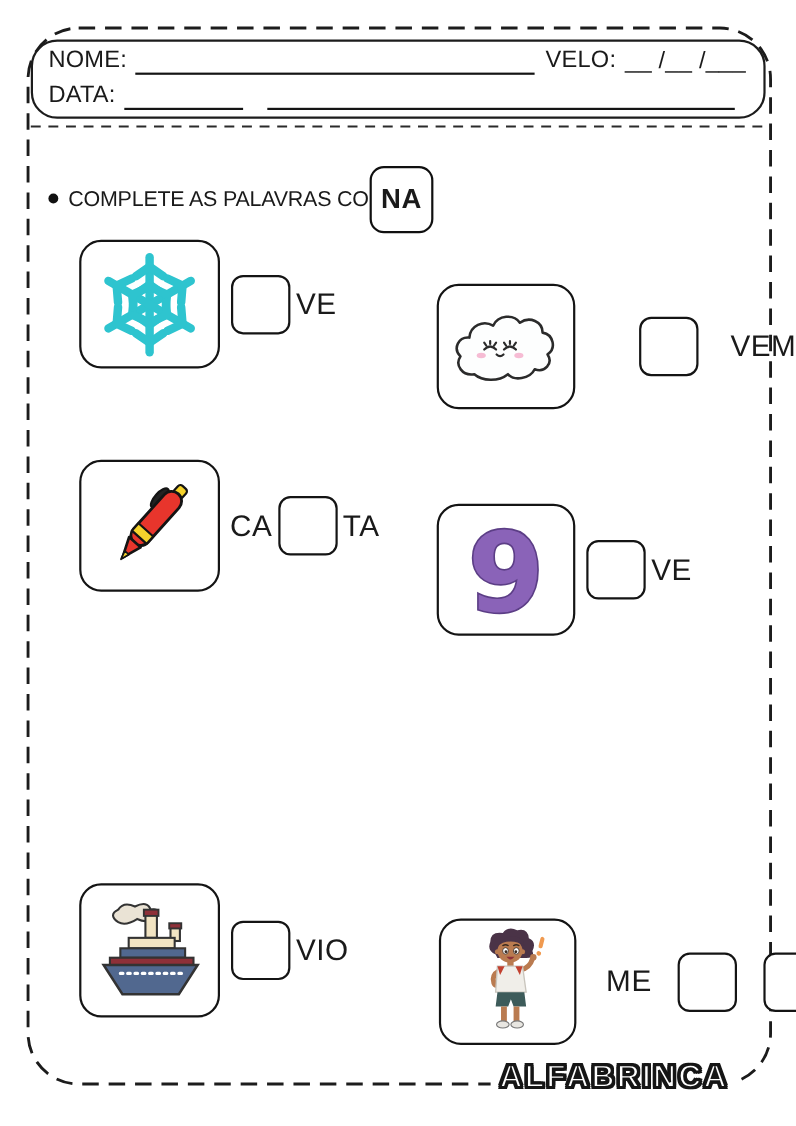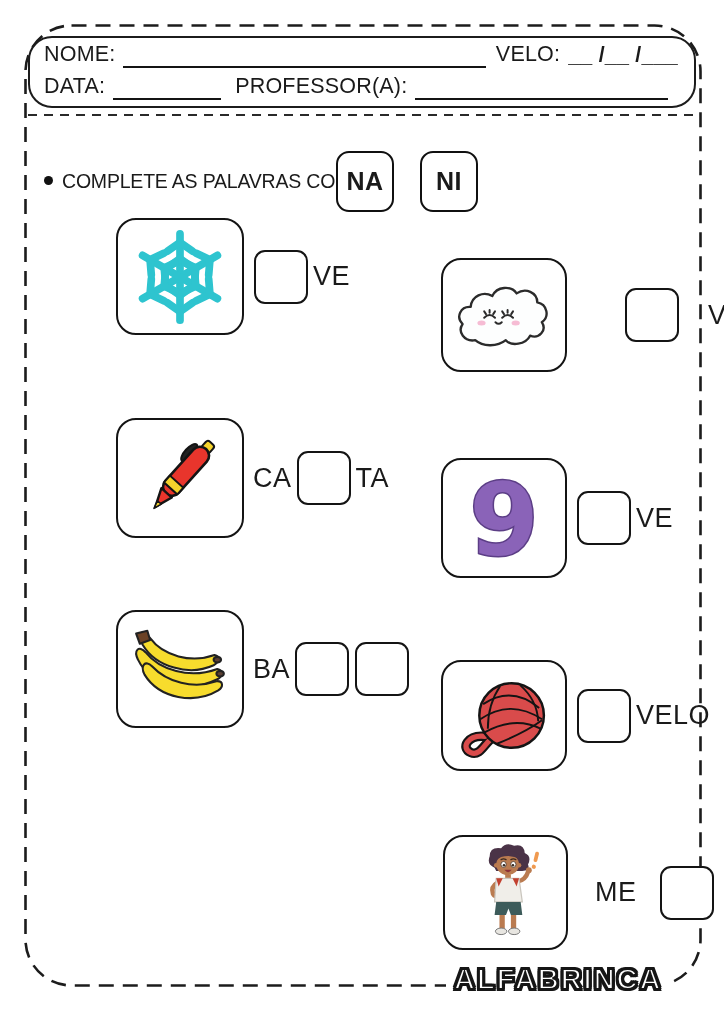--- a/index.html
+++ b/index.html
@@ -13,32 +13,32 @@
     position:absolute;left:28px;top:36px;width:668px;height:72px;z-index:2;
     border:2.4px solid #1c1c1c;border-radius:24px;background:#fff;
     box-sizing:border-box;display:flex;flex-direction:column;justify-content:center;
     padding:4px 16px 6px 14px;gap:6px;
   }
   .hrow{display:flex;align-items:flex-end;font-size:21.5px;font-weight:500;letter-spacing:.2px;}
   .hlabel{white-space:nowrap;padding-bottom:1px;}
   .fline{border-bottom:2.2px solid #141414;height:20px;}
   .grow{flex:1 1 auto;margin:0 10px 0 8px;}
   .turma-line{width:108px;margin:0 14px 0 8px;}
-  .data-val{white-space:nowrap;margin-left:8px;font-weight:700;}
+  .data-val{white-space:nowrap;margin-left:8px;font-weight:400;}
   
   .bullet{position:absolute;left:44px;top:176px;width:9px;height:9px;border-radius:50%;background:#111;z-index:2;}
   .instruction{position:absolute;left:62px;top:170px;z-index:2;font-size:19.5px;font-weight:500;letter-spacing:-0.2px;}
   .syll-row{position:absolute;left:336px;top:151px;display:flex;gap:26px;z-index:2;text-align:right;}
   .syll{
     width:58px;height:61px;border:2.6px solid #101010;border-radius:13px;background:#fff;
     box-sizing:border-box;display:flex;align-items:center;justify-content:center;
     font-size:25px;font-weight:700;letter-spacing:.5px;
   }
   
-  .item{position:absolute;display:flex;align-items:center;z-index:2;margin-left:44px;}
+  .item{position:absolute;display:flex;align-items:center;z-index:2;}
   .imgbox{
     border:2.6px solid #141414;border-radius:20px;background:#fff;box-sizing:border-box;
     display:flex;align-items:center;justify-content:center;margin-right:7px;flex:0 0 auto;
   }
   .blank{
     width:54px;height:54px;border:2.6px solid #141414;border-radius:11px;background:#fff;
     box-sizing:border-box;margin:0 3px;flex:0 0 auto;
   }
   .word{font-size:27px;font-weight:500;letter-spacing:.5px;margin:0 2px;white-space:nowrap;}
   .word:empty{margin:0;}
@@ -64,30 +64,28 @@
   <div class="header-box">
     <div class="hrow">
       <span class="hlabel">NOME:</span>
       <span class="fline grow"></span>
       <span class="hlabel">VELO:</span>
       <span class="data-val">__ /__ /___</span>
     </div>
     <div class="hrow">
       <span class="hlabel">DATA:</span>
       <span class="fline turma-line"></span>
-      <span class="hlabel">PROFESSOR(A):</span>
       <span class="fline grow"></span>
     </div>
   </div>
 
   <span class="bullet"></span>
   <div class="instruction">COMPLETE AS PALAVRAS COM</div>
   <div class="syll-row">
     <div class="syll">NA</div>
-    <div class="syll">NI</div>
   </div>
 
   <div class="item" style="left:72px;top:218px;">
     <div class="imgbox" style="width:128px;height:117px;">
       <svg width="96" height="96" viewBox="0 0 100 100">
         <g fill="none" stroke-width="8" stroke-linecap="round" stroke="#2EC4CF">
           <g id="sf">
             <line x1="50" y1="5" x2="50" y2="95"></line>
             <path d="M37 23 L50 14 L63 23"></path>
             <path d="M37 77 L50 86 L63 77"></path>
@@ -150,60 +148,41 @@
     <div class="imgbox" style="width:126px;height:120px;">
       <svg width="100" height="110" viewBox="0 0 100 110">
         <text x="50" y="92" text-anchor="middle" font-family="DejaVu Sans, sans-serif" font-weight="bold" font-size="100" stroke="#5C3E86" stroke-width="3" paint-order="stroke" fill="#8A63B8">9</text>
       </svg>
     </div>
     <span class="word"></span>
     <div class="blank"></div>
     <span class="word">VE</span>
   </div>
 
-  <div class="item" style="left:72px;top:610px;">
-    <div class="imgbox" style="width:128px;height:118px;">
-      <svg width="112" height="96" viewBox="0 0 120 100">
-        <g stroke="#222" stroke-width="2.2" stroke-linejoin="round" fill="#F7DC2D">
-          <path d="M20 24 C34 48 70 58 96 46 C102 43 103 36 97 35 C72 44 42 36 28 17 C21 9 15 14 20 24 Z"></path>
-          <path d="M15 40 C28 67 68 77 100 61 C106 58 106 51 100 50 C70 61 38 51 23 32 C16 24 10 30 15 40 Z"></path>
-          <path d="M22 56 C38 82 76 88 101 73 C107 69 106 63 100 63 C74 72 46 64 30 47 C23 40 17 46 22 56 Z"></path>
-          <polygon points="13,12 25,9 28,19 17,23" fill="#6B4226"></polygon>
-          <ellipse cx="100" cy="40" rx="4" ry="3" fill="#5C4033"></ellipse>
-          <ellipse cx="103" cy="55" rx="4" ry="3" fill="#5C4033"></ellipse>
-        </g>
-      </svg>
-    </div>
-    <span class="word">BA</span>
-    <div class="blank"></div>
-    <div class="blank"></div>
-    <span class="word"></span>
-  </div>
-
-  <div class="item" style="left:397px;top:660px;">
-    <div class="imgbox" style="width:126px;height:111px;">
-      <svg width="100" height="95" viewBox="0 0 100 100">
-        <path d="M30 72 C12 70 4 84 15 89 C24 93 29 81 35 76" fill="none" stroke="#141414" stroke-width="10" stroke-linecap="round"></path>
-        <path d="M30 72 C12 70 4 84 15 89 C24 93 29 81 35 76" fill="none" stroke="#D94B4B" stroke-width="5.5" stroke-linecap="round"></path>
-        <circle cx="58" cy="50" r="34" stroke="#141414" stroke-width="2.6" fill="#D94B4B"></circle>
-        <g fill="none" stroke="#141414" stroke-width="2">
-          <path d="M28 38 Q58 18 87 42"></path>
-          <path d="M25 54 Q57 32 90 54"></path>
-          <path d="M29 68 Q61 50 89 64"></path>
-          <path d="M42 80 Q72 68 90 55"></path>
-          <path d="M67 18 Q85 34 86 56"></path>
-          <path d="M46 19 Q33 38 33 64"></path>
-        </g>
-      </svg>
-    </div>
-    <span class="word"></span>
-    <div class="blank"></div>
-    <span class="word">VELO</span>
-  </div>
-
+
+
+  <div class="item" style="left:72px;top:803px;">
+    <div class="imgbox" style="width:128px;height:122px;">
+      <svg width="114" height="98" viewBox="0 0 120 100">
+        <path d="M30 23 Q20 16 30 11 Q35 3 46 8 Q58 2 61 11 Q71 9 66 18 Q59 25 48 20 Q37 27 30 23 Z" fill="#EAE3D5" stroke="#333" stroke-width="2"></path>
+        <rect x="56" y="14" width="11" height="24" fill="#F2E4C2" stroke="#333" stroke-width="2"></rect>
+        <rect x="54.5" y="11" width="14" height="6" fill="#8E3038" stroke="#333" stroke-width="1.8"></rect>
+        <rect x="80" y="27" width="9" height="14" fill="#F2E4C2" stroke="#333" stroke-width="2"></rect>
+        <rect x="78.8" y="24" width="11.5" height="5" fill="#8E3038" stroke="#333" stroke-width="1.8"></rect>
+        <rect x="40" y="38" width="44" height="10" stroke="#333" stroke-width="2" fill="#F2E4C2"></rect>
+        <rect x="32" y="48" width="62" height="9" fill="#51688F" stroke="#333" stroke-width="2"></rect>
+        <rect x="22" y="57" width="80" height="7" stroke="#333" stroke-width="2" fill="#8E3038"></rect>
+        <polygon points="16,64 106,64 88,92 34,92" stroke="#333" stroke-width="2.4" fill="#51688F"></polygon>
+        <line x1="32" y1="72" x2="92" y2="72" stroke="#fff" stroke-width="3" stroke-dasharray="2.5 4.5" stroke-linecap="round"></line>
+      </svg>
+    </div>
+    <span class="word"></span>
+    <div class="blank"></div>
+    <span class="word">VIO</span>
+  </div>
 
   <div class="item" style="left:399px;top:835px;gap:18px;">
     <div class="imgbox" style="width:125px;height:115px;">
       <svg width="86" height="106" viewBox="0 0 100 130">
         <g transform="rotate(14 86 24)">
           <rect x="84" y="14" width="4.6" height="13" rx="2.3" fill="#F09A50"></rect>
           <circle cx="86.3" cy="33" r="2.6" fill="#F09A50"></circle>
         </g>
         <path d="M36 34 Q26 30 30 20 Q30 8 44 10 Q50 2 60 7 Q72 4 73 16 Q82 20 77 30 Q80 38 70 38 L38 38 Z" fill="#4A3347"></path>
         <circle cx="38" cy="31" r="2.8" fill="#BA7B50"></circle>

